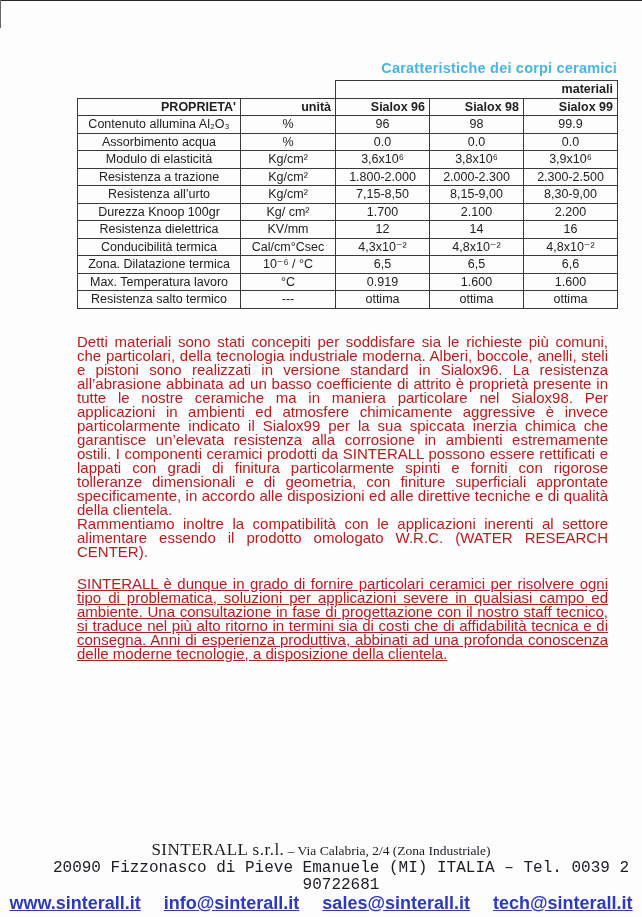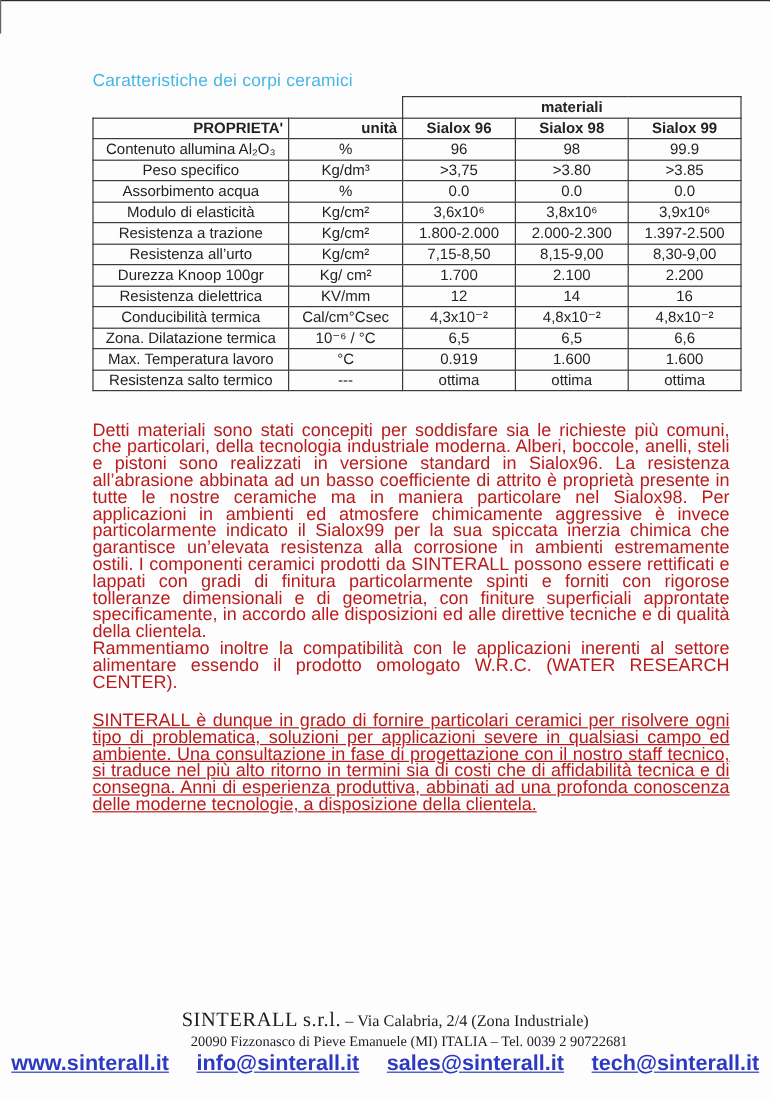--- a/index.html
+++ b/index.html
@@ -20,23 +20,24 @@
   }
   .scan-left-mark{
     position:absolute;top:0;left:0;width:1px;height:28px;background:#666;
   }
   .content{
     position:absolute;left:77px;top:60px;width:540px;
   }
   .doc-title{
     margin:0 0 4px 0;
     font-size:14.5px;
-    font-weight:normal;
+    font-weight:bold;
     color:#46b7e4;
     letter-spacing:.2px;
+    text-align:right;
   }
   table.props{
     border-collapse:collapse;
     width:540px;
     table-layout:fixed;
     font-size:12.5px;
     color:#222;
   }
   table.props td, table.props th{
     border:1px solid #3a3a3a;
@@ -48,21 +49,21 @@
   }
   table.props .spacer-cell{
     border:none;
     background:transparent;
   }
   table.props th{
     text-align:right;
     font-weight:bold;
   }
   table.props th.center, table.props td.group{
-    text-align:center;
+    text-align:right;
   }
   table.props td.group{
     font-weight:bold;
   }
   table.props td.prop{
     text-align:center;
   }
   .bodytext{
     margin-top:26px;
     width:531px;
@@ -82,22 +83,22 @@
   .footer .line1{
     font-family:"Liberation Serif","DejaVu Serif",serif;
     font-size:13.5px;
     line-height:18px;
   }
   .footer .company{
     font-size:17px;
     letter-spacing:.5px;
   }
   .footer .line2{
-    font-family:Liberation Serif, serif;
-    font-size:12px;
+    font-family:Liberation Mono, monospace;
+    font-size:16px;
     line-height:17px;
     padding-left:40px;
   }
   .footer .line3{
     font-size:18px;
     line-height:18px;
     font-weight:bold;
   }
   .footer .line3 a{
     color:#2b3ac0;
@@ -140,46 +141,39 @@
       </thead>
       <tbody>
           <tr>
             <td class="prop">Contenuto allumina Al₂O₃</td>
             <td>%</td>
             <td>96</td>
             <td>98</td>
             <td>99.9</td>
           </tr>
           <tr>
-            <td class="prop">Peso specifico</td>
-            <td>Kg/dm³</td>
-            <td>&gt;3,75</td>
-            <td>&gt;3.80</td>
-            <td>&gt;3.85</td>
-          </tr>
-          <tr>
             <td class="prop">Assorbimento acqua</td>
             <td>%</td>
             <td>0.0</td>
             <td>0.0</td>
             <td>0.0</td>
           </tr>
           <tr>
             <td class="prop">Modulo di elasticità</td>
             <td>Kg/cm²</td>
             <td>3,6x10⁶</td>
             <td>3,8x10⁶</td>
             <td>3,9x10⁶</td>
           </tr>
           <tr>
             <td class="prop">Resistenza a trazione</td>
             <td>Kg/cm²</td>
             <td>1.800-2.000</td>
             <td>2.000-2.300</td>
-            <td>1.397-2.500</td>
+            <td>2.300-2.500</td>
           </tr>
           <tr>
             <td class="prop">Resistenza all’urto</td>
             <td>Kg/cm²</td>
             <td>7,15-8,50</td>
             <td>8,15-9,00</td>
             <td>8,30-9,00</td>
           </tr>
           <tr>
             <td class="prop">Durezza Knoop 100gr</td>

